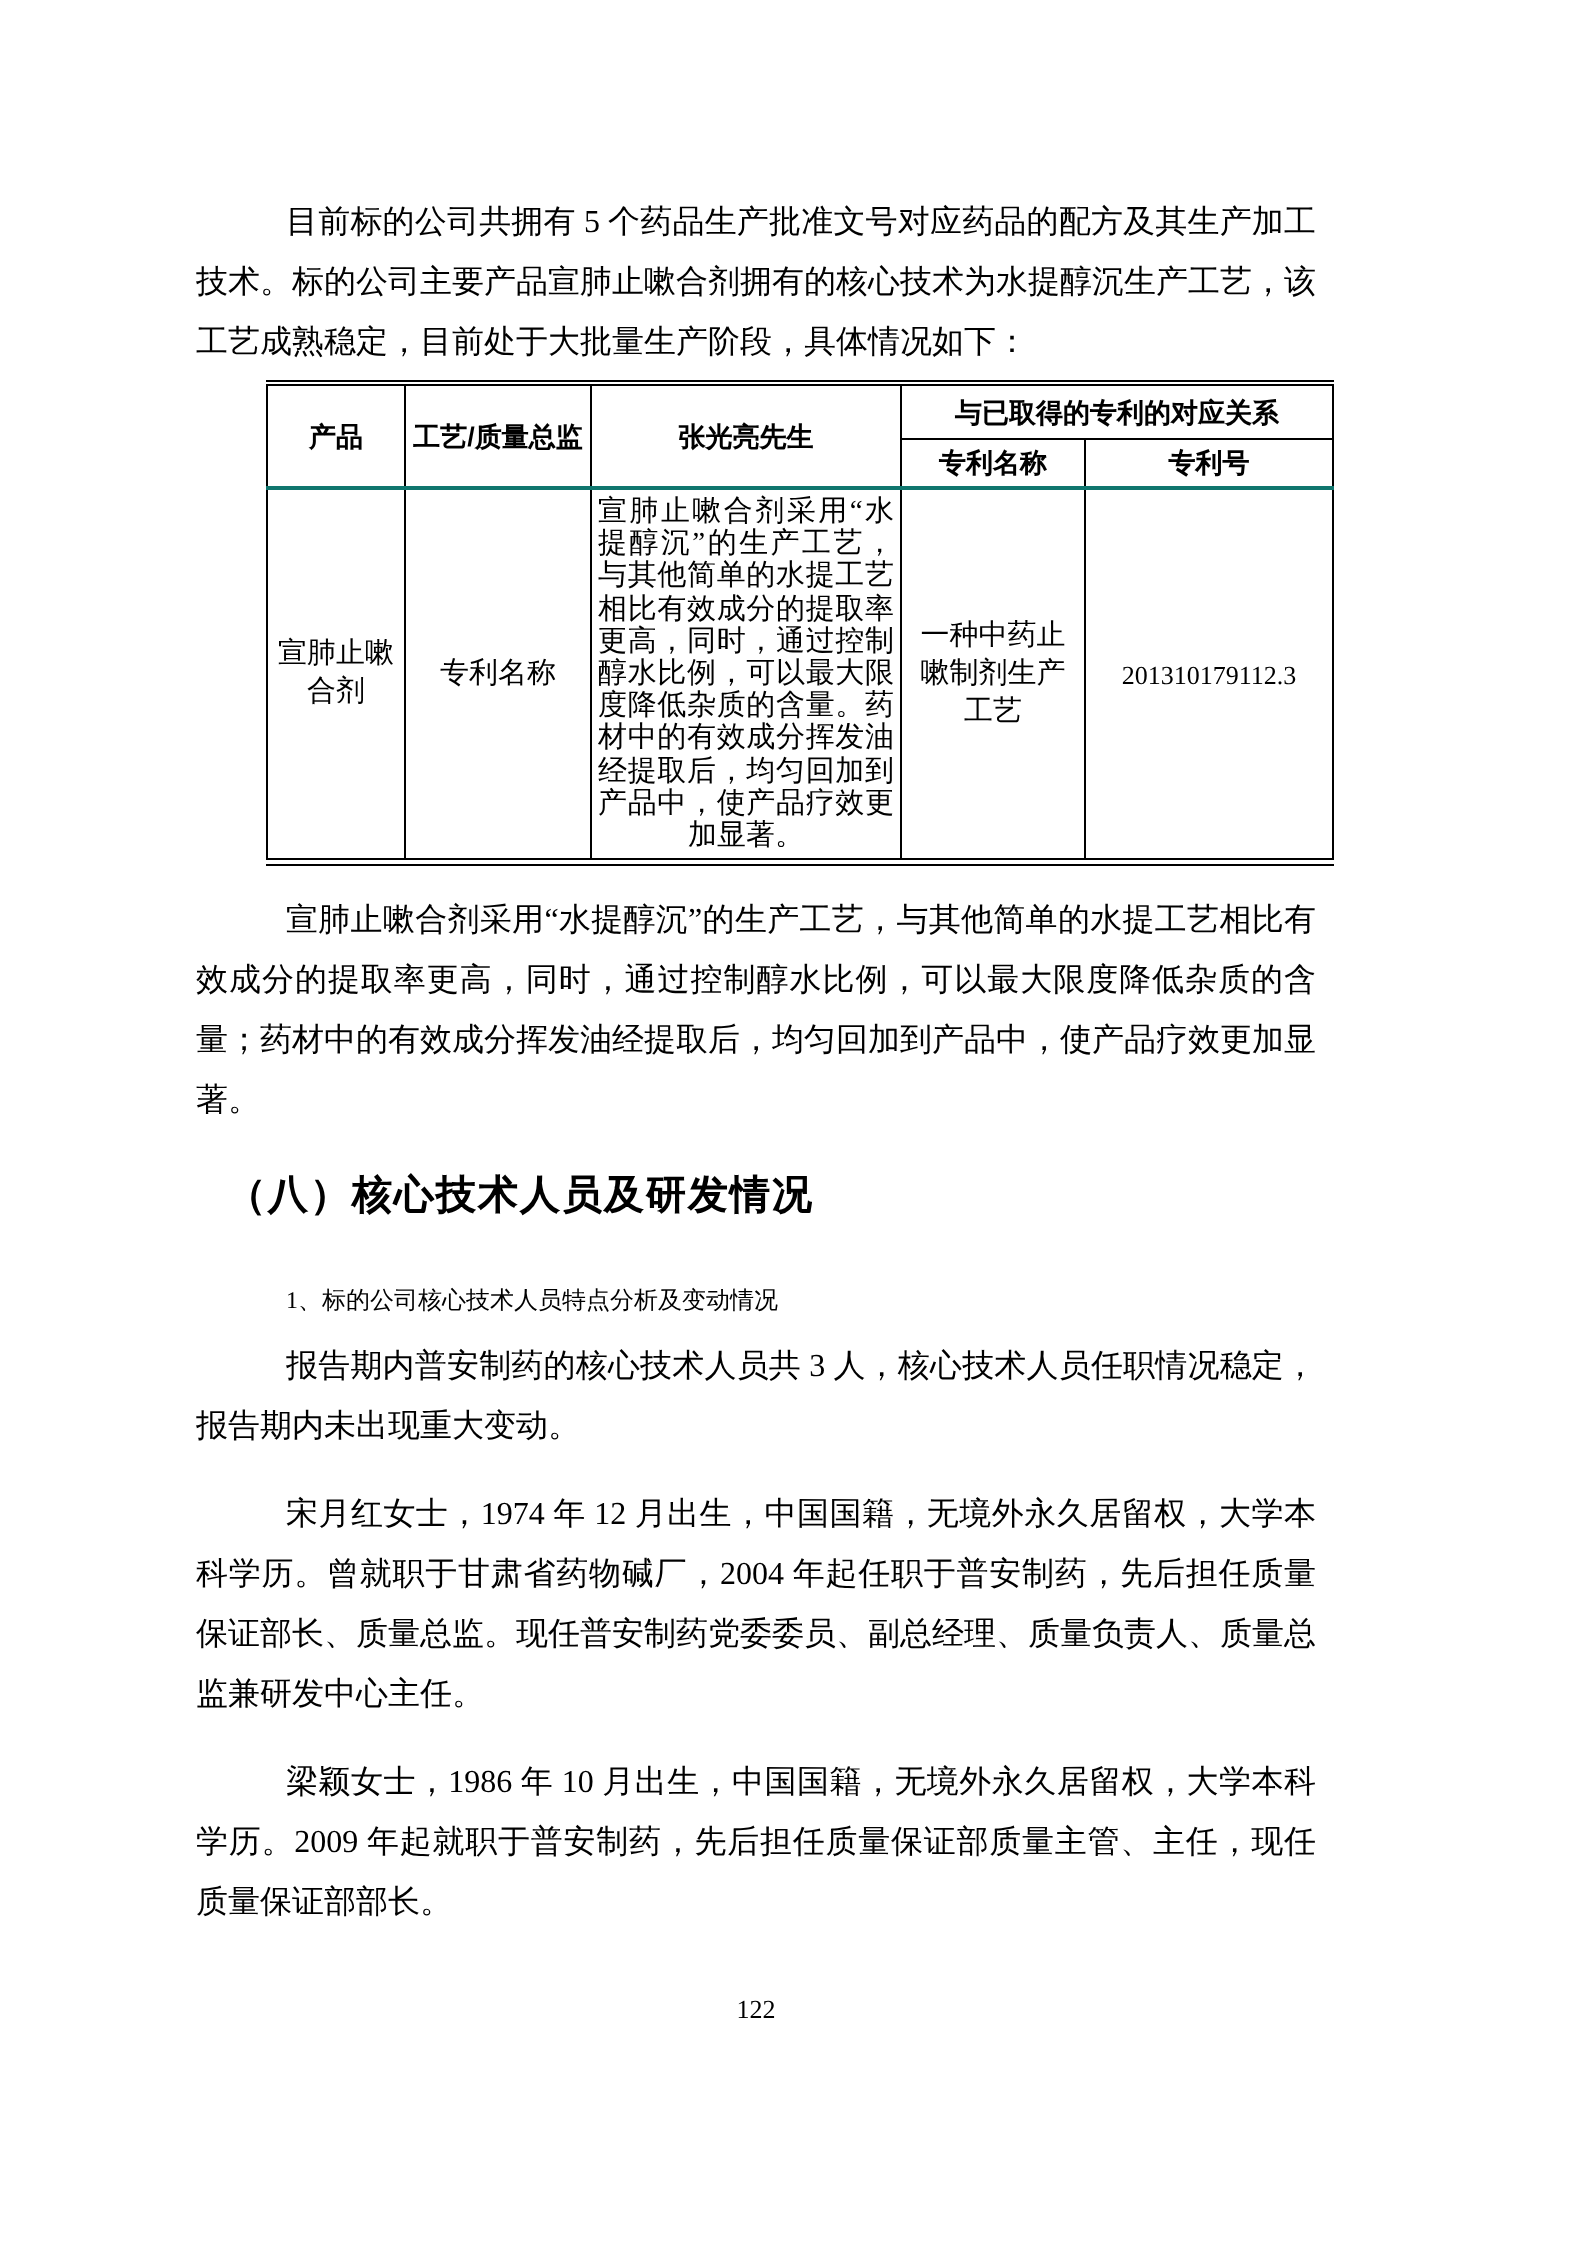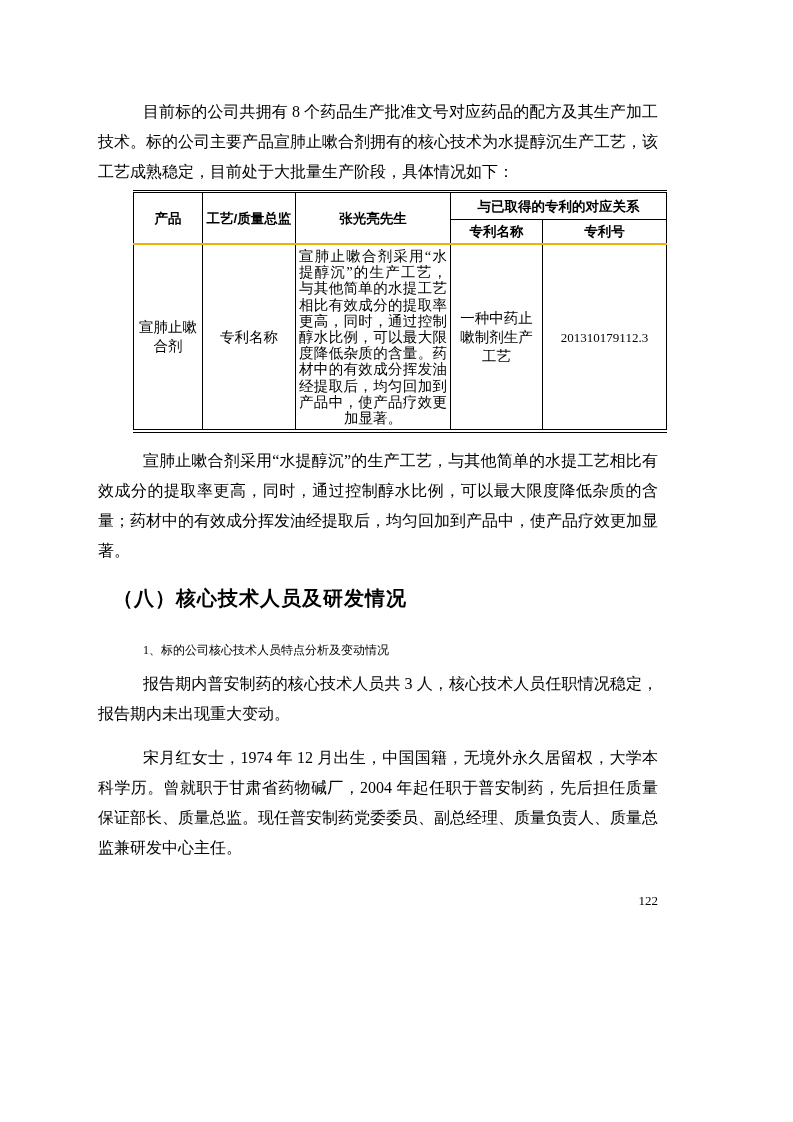--- a/index.html
+++ b/index.html
@@ -68,51 +68,51 @@
   }
   .tech-table thead th {
     font-family: "Liberation Sans", "DejaVu Sans", sans-serif;
     font-weight: bold;
     font-size: 13.5px;
     line-height: 17px;
   }
   .tech-table thead tr.hrow1 th { height: 22px; }
   .tech-table thead tr.hrow2 th { height: 19px; }
   .tech-table thead th.rowspan-cell { height: 44px; }
-  .tech-table thead { border-bottom: 2px solid #eab308; }
+  .tech-table thead { border-bottom: 2px solid #0f766e; }
   .tech-table tbody td {
     font-size: 14.5px;
     line-height: 19px;
     height: 140px;
   }
   .tech-table td.innovation-cell {
     text-align: justify;
     text-align-last: center;
     line-height: 16.2px;
     padding: 3px 3px;
   }
   .tech-table td.patent-no-cell {
     font-family: Liberation Serif, serif;
     font-size: 13px;
   }
 
   .page-number {
     margin-top: 29px;
     width: 560px;
-    text-align: right;
+    text-align: center;
     font-size: 13px;
     line-height: 18px;
   }
 </style>
 </head>
 <body>
 
 <div class="page">
 
-  <p class="para para-intro">目前标的公司共拥有 8 个药品生产批准文号对应药品的配方及其生产加工技术。标的公司主要产品宣肺止嗽合剂拥有的核心技术为水提醇沉生产工艺，该工艺成熟稳定，目前处于大批量生产阶段，具体情况如下：</p>
+  <p class="para para-intro">目前标的公司共拥有 5 个药品生产批准文号对应药品的配方及其生产加工技术。标的公司主要产品宣肺止嗽合剂拥有的核心技术为水提醇沉生产工艺，该工艺成熟稳定，目前处于大批量生产阶段，具体情况如下：</p>
 
   <table class="tech-table">
     <colgroup>
       <col style="width:69px">
       <col style="width:93px">
       <col style="width:155px">
       <col style="width:92px">
       <col style="width:124px">
     </colgroup>
     <thead>
@@ -141,17 +141,18 @@
   <p class="para para-summary">宣肺止嗽合剂采用“水提醇沉”的生产工艺，与其他简单的水提工艺相比有效成分的提取率更高，同时，通过控制醇水比例，可以最大限度降低杂质的含量；药材中的有效成分挥发油经提取后，均匀回加到产品中，使产品疗效更加显著。</p>
 
   <h2 class="section-heading">（八）核心技术人员及研发情况</h2>
 
   <p class="sub-heading">1、标的公司核心技术人员特点分析及变动情况</p>
 
   <p class="para para-team">报告期内普安制药的核心技术人员共 3 人，核心技术人员任职情况稳定，报告期内未出现重大变动。</p>
 
   <p class="para para-person">宋月红女士，1974 年 12 月出生，中国国籍，无境外永久居留权，大学本科学历。曾就职于甘肃省药物碱厂，2004 年起任职于普安制药，先后担任质量保证部长、质量总监。现任普安制药党委委员、副总经理、质量负责人、质量总监兼研发中心主任。</p>
 
+  <p class="para para-person">梁颖女士，1986 年 10 月出生，中国国籍，无境外永久居留权，大学本科学历。2009 年起就职于普安制药，先后担任质量保证部质量主管、主任，现任质量保证部部长。</p>
 
 
   <div class="page-number">122</div>
 
 </div>
 
 </body></html>

